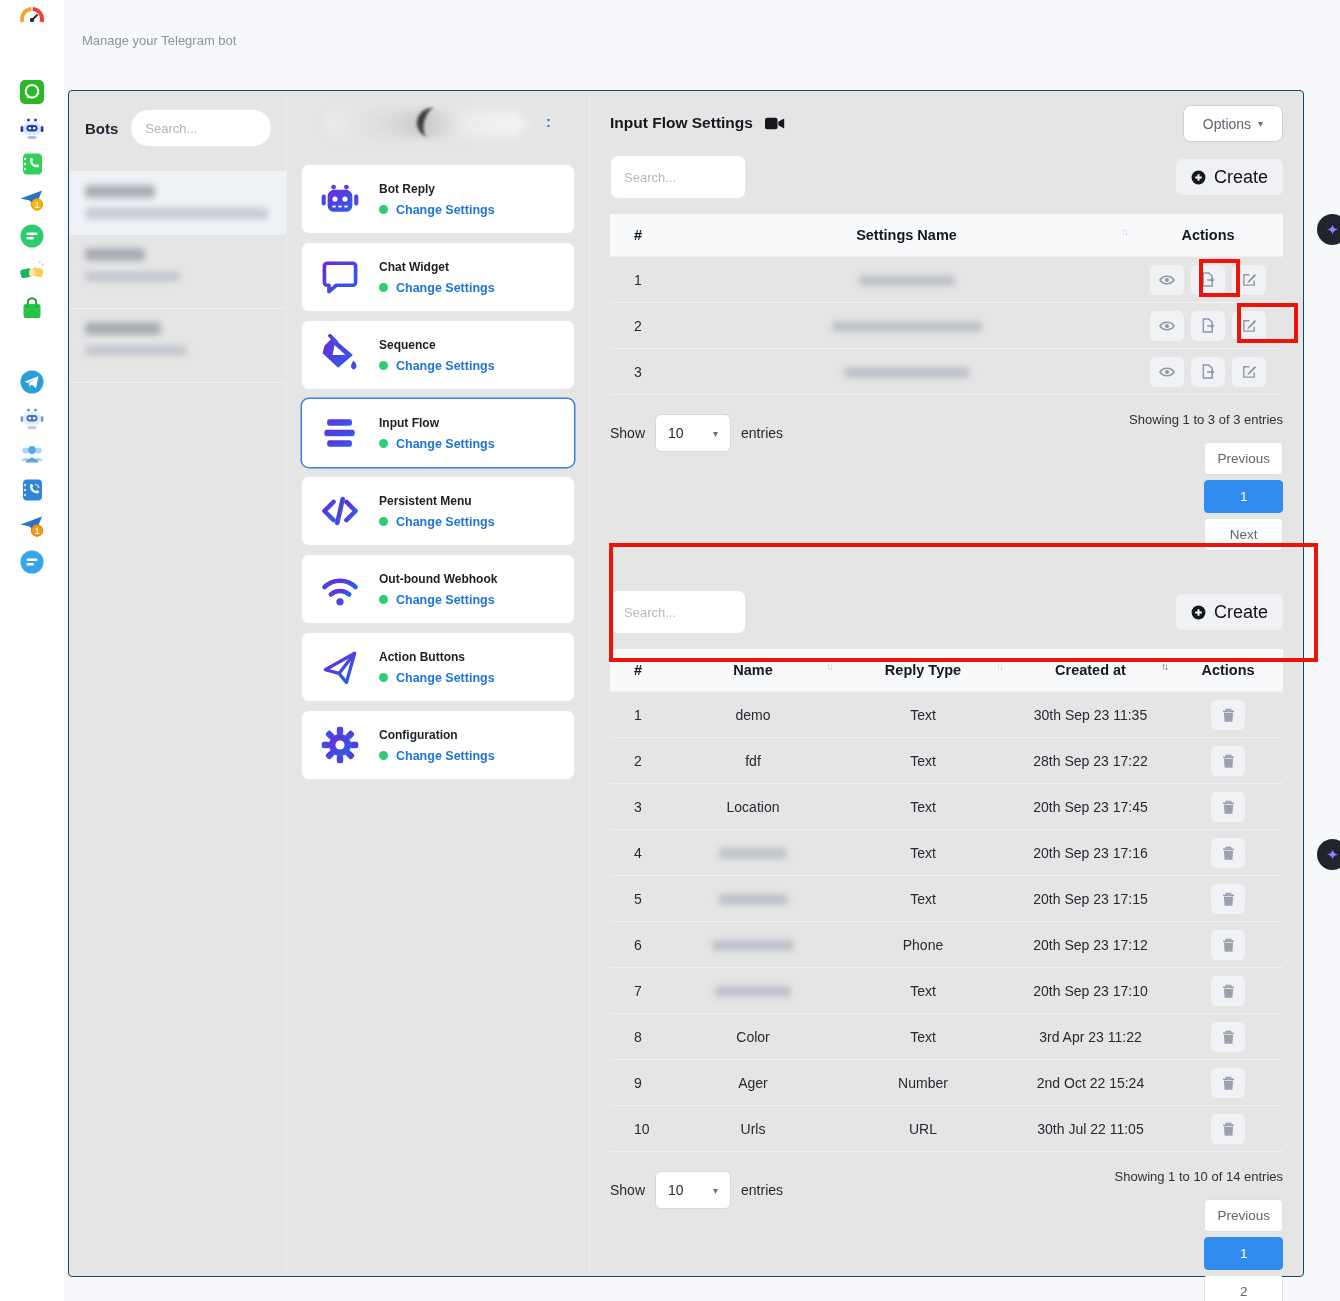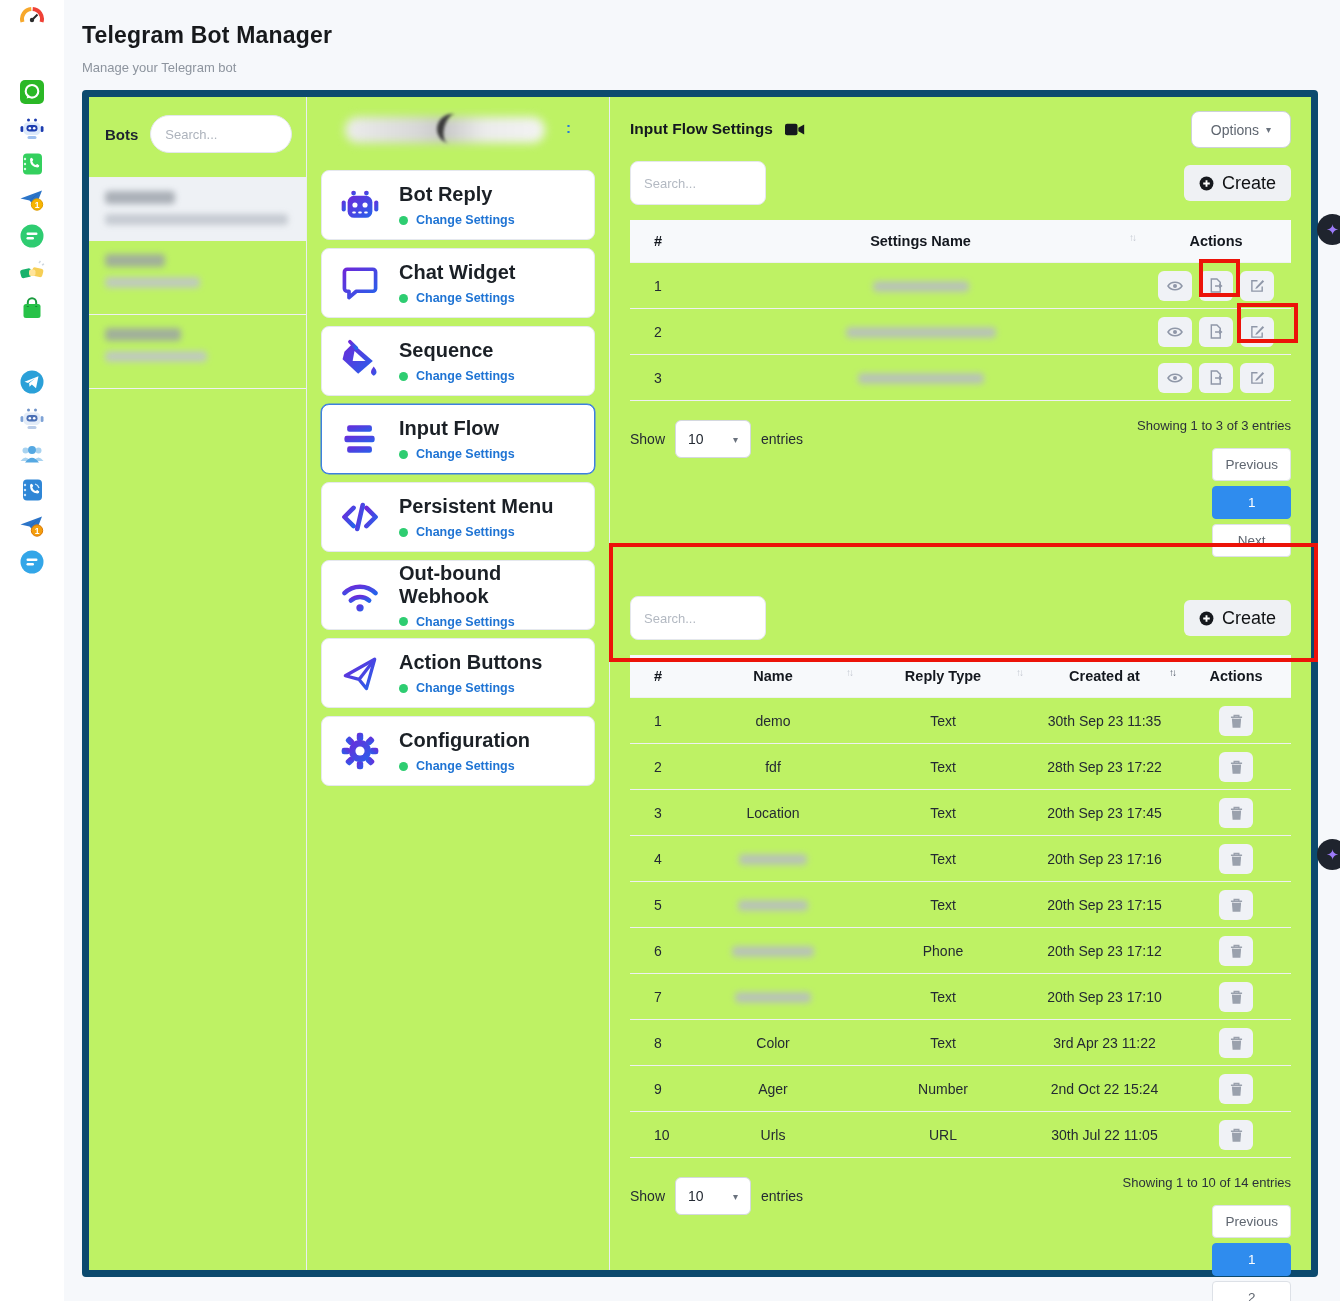--- a/index.html
+++ b/index.html
@@ -13,22 +13,22 @@
   .rail .ricon { width:26px; height:26px; margin-bottom:10px; cursor:pointer; }
   .rail .gap-lg { margin-top:37px; }
   .rail .gap-group { margin-top:38px; }
 
   
   .main { position:absolute; left:64px; top:0; right:0; bottom:0; background:#f6f8fb; }
   .page-head { padding:22px 0 0 18px; }
   .page-title { font-size:23px; font-weight:700; color:#17191c; letter-spacing:.2px; }
   .page-sub { margin-top:11px; font-size:13px; color:#8d949e; }
 
-  .card { position:absolute; top:90px; left:18px; width:1236px; height:1187px; background:#bef264;
-          border:7px solid #0c4a6e; border-radius:4px; display:flex; }
+  .card { position:absolute; top:90px; left:4px; width:1236px; height:1187px; background:#e5e5e5;
+          border:1px solid #0c4a6e; border-radius:4px; display:flex; }
 
   
   .col-a { width:218px; border-right:1px solid #e9edf2; }
   .bots-header { height:80px; display:flex; align-items:center; gap:12px; padding:0 14px 6px 16px; }
   .bots-label { font-size:15px; font-weight:700; color:#1f2430; }
   .pill-search { flex:1; min-width:0; height:38px; border:1px solid #e3e7ec; border-radius:19px;
                  padding:0 14px; font-size:13px; color:#5b6470; outline:none; font-family:inherit; }
   .pill-search::placeholder { color:#adb3bc; }
   .bot-item { padding:13px 16px 0 16px; height:63px; border-top:1px solid #eef0f3; cursor:pointer; }
   .bot-item.tall { height:74px; }
@@ -44,21 +44,21 @@
       background:linear-gradient(90deg,#ececec 0%,#d9d9d9 35%,#c9c9c9 50%,#ececec 70%,#f3f3f3 100%);
       filter:blur(5px); }
   .panel-title-blur .crescent { position:absolute; left:92px; top:-1px; width:30px; height:30px; border-radius:50%;
       border-left:7px solid #3c3c3c; filter:blur(1.5px); transform:rotate(14deg); }
   .panel-title-blur .colon { position:absolute; right:0; top:4px; color:#2b7bd6; font-weight:700; font-size:15px; }
   .setting-list { margin-top:23px; }
   .setting-card { height:70px; margin:0 14px 8px; border:1px solid #e5e8ee; border-radius:8px;
                   display:flex; align-items:center; gap:17px; padding:0 16px; background:#fff; cursor:pointer; }
   .setting-card.selected { border:1px solid #3d7fe0; box-shadow:0 0 0 .5px #3d7fe0; }
   .setting-card .sicon { width:44px; height:44px; flex:none; }
-  .sc-title { font-size:20px; font-weight:700; color:#1b2026; }
+  .sc-title { font-size:12px; font-weight:700; color:#1b2026; }
   .sc-link-row { display:flex; align-items:center; gap:8px; margin-top:7px; }
   .sc-dot { width:9px; height:9px; border-radius:50%; background:#2ecd71; }
   .sc-link { font-size:12.5px; font-weight:700; color:#1f74d4; cursor:pointer; }
 
   
   .col-c { flex:1; padding:0 20px; position:relative; }
   .flow-header { display:flex; align-items:center; margin-top:23px; }
   .section-title { font-size:15.5px; font-weight:700; color:#14181f; }
   .cam { margin-left:12px; }
   .btn-options { position:absolute; right:20px; top:14px; width:100px; height:37px; background:#fff;
@@ -222,21 +222,20 @@
       </svg>
     <svg class="ricon" viewBox="0 0 26 26">
         <circle cx="13" cy="13" r="11.5" fill="#33a6e8"></circle>
         <rect x="7.5" y="9.5" width="11" height="2.4" rx="1.2" fill="#fff"></rect>
         <rect x="7.5" y="14" width="7.5" height="2.4" rx="1.2" fill="#fff"></rect>
       </svg>
   </div>
 
   <div class="main">
     <div class="page-head">
-      <div class="page-title">Telegram Bot Manager</div>
       <div class="page-sub">Manage your Telegram bot</div>
     </div>
 
     <div class="card">
 
       <div class="col-a">
         <div class="bots-header">
           <span class="bots-label">Bots</span>
           <input class="pill-search" type="text" placeholder="Search..." style="">
         </div>

